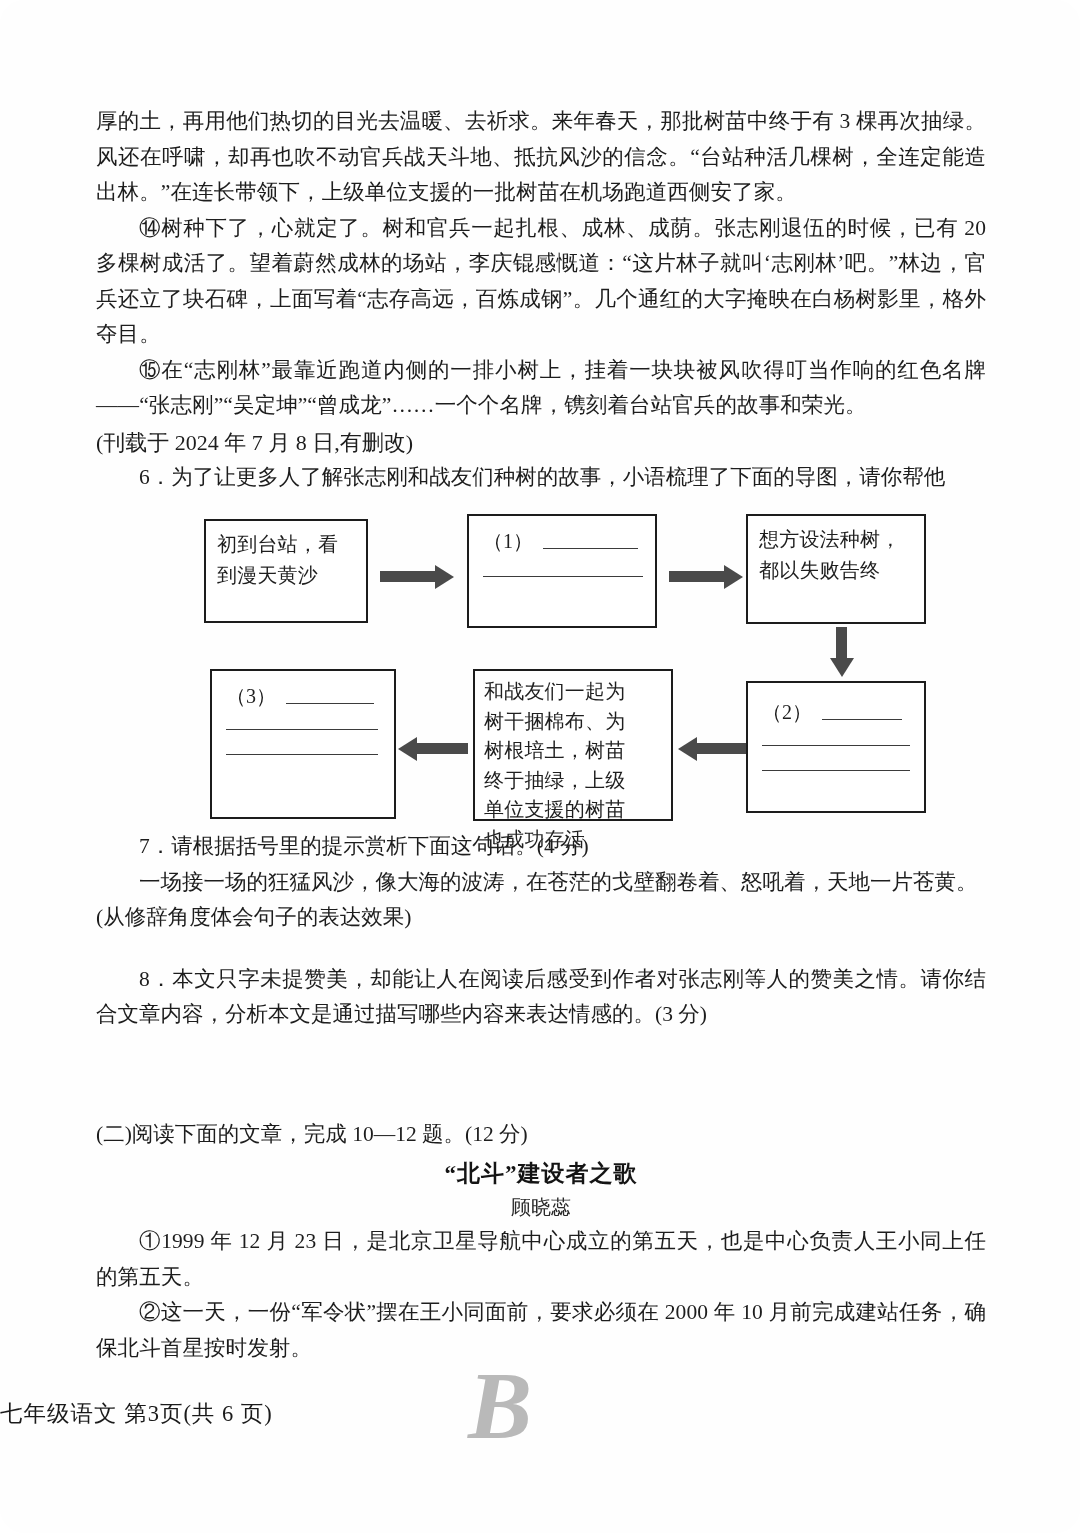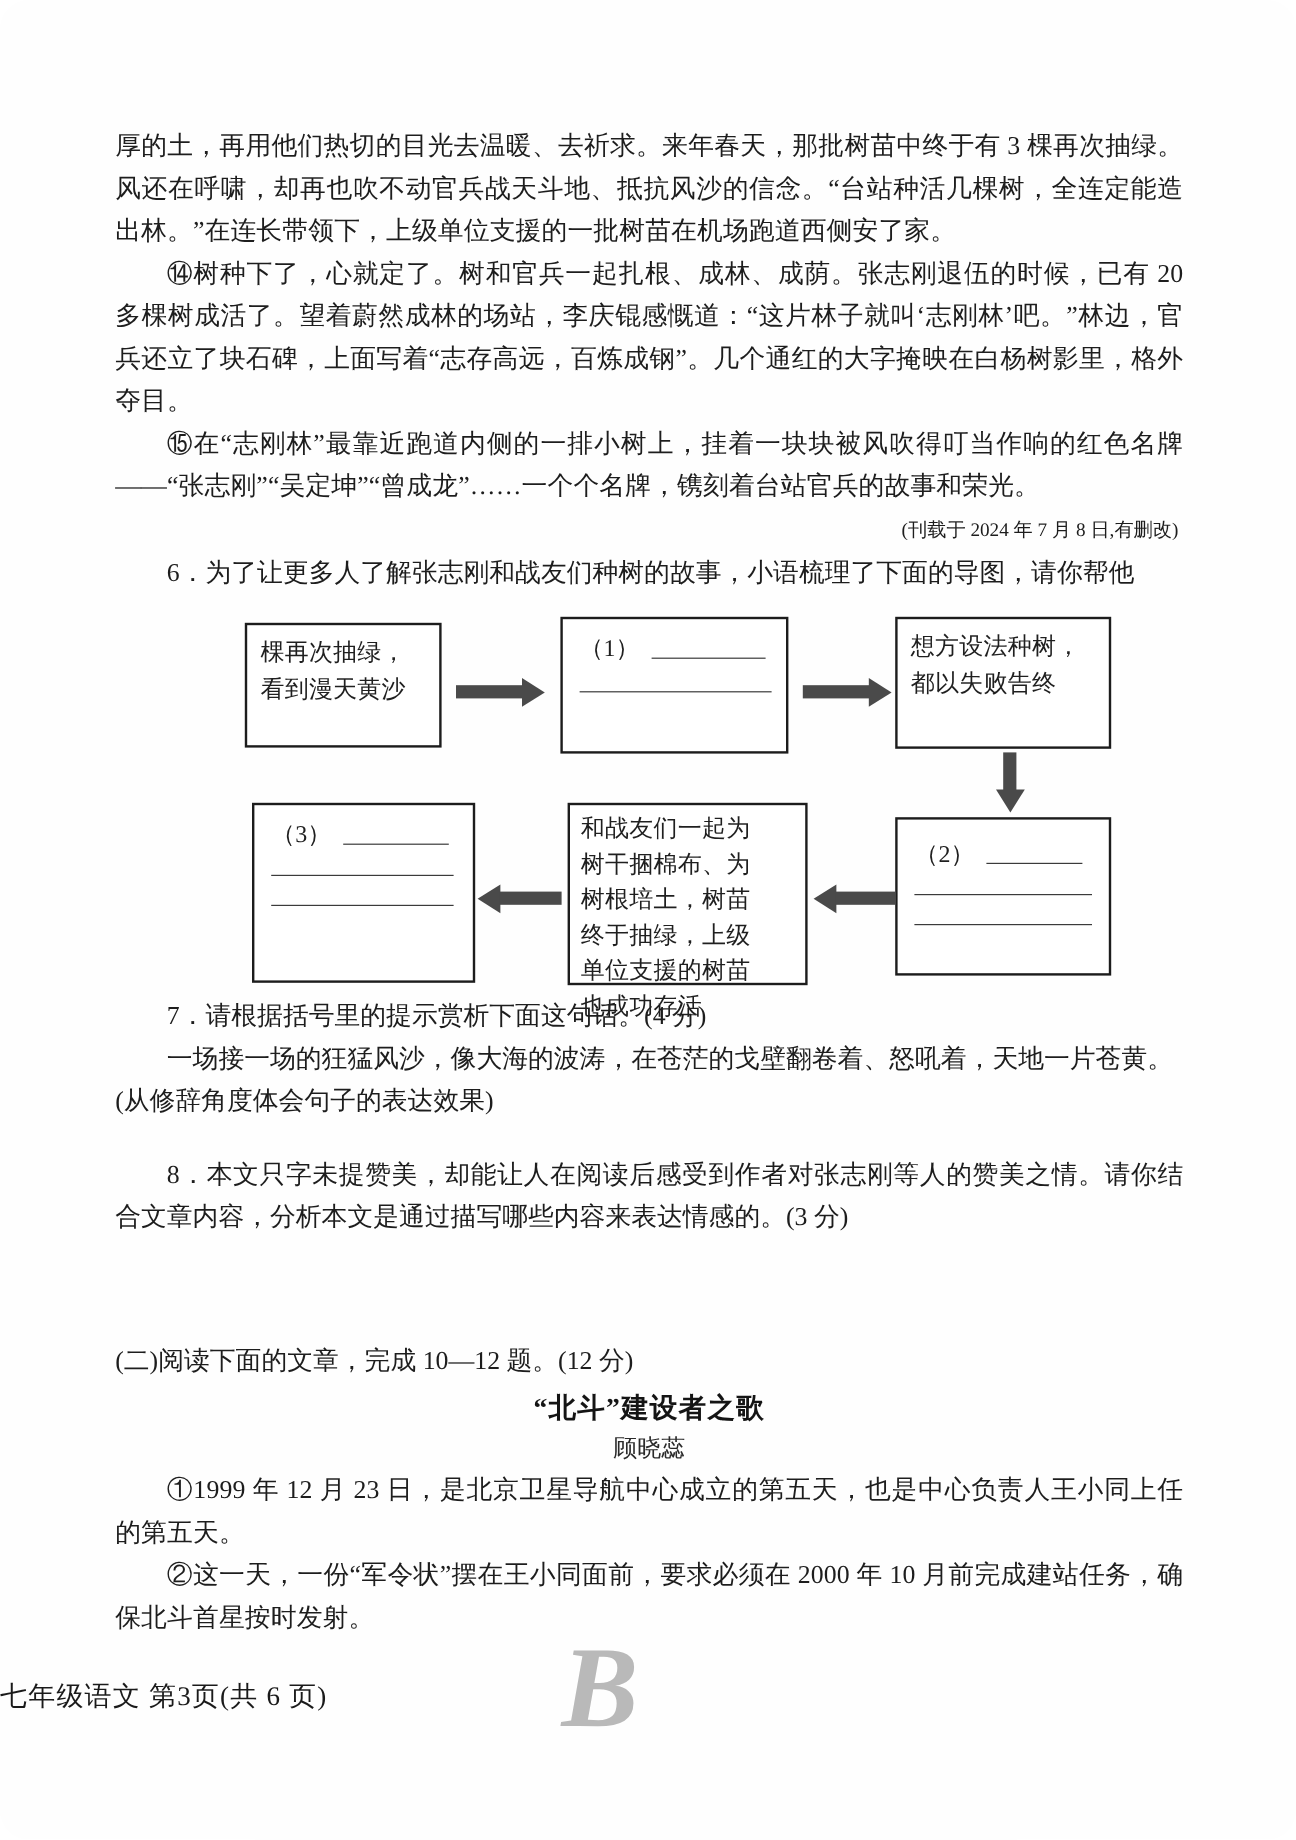--- a/index.html
+++ b/index.html
@@ -38,23 +38,22 @@
     line-height: 35.5px;
     text-align: justify;
     text-justify: inter-ideograph;
     letter-spacing: 0.1px;
     margin: 0;
     color: #1d1d1d;
   }
   .para.indent2 { text-indent: 43px; }
 
   .src-line {
-    font-size: 16px;
+    font-size: 22px;
     line-height: 34px;
-    text-align: right;
     margin: 2px 0 0 0;
     padding-right: 4px;
     color: #1d1d1d;
   }
 
   
   .question {
     font-size: 21.5px;
     line-height: 35.5px;
     text-align: justify;
@@ -218,21 +217,21 @@
     <p class="para">厚的土，再用他们热切的目光去温暖、去祈求。来年春天，那批树苗中终于有 3 棵再次抽绿。风还在呼啸，却再也吹不动官兵战天斗地、抵抗风沙的信念。“台站种活几棵树，全连定能造出林。”在连长带领下，上级单位支援的一批树苗在机场跑道西侧安了家。</p>
     <p class="para indent2">⑭树种下了，心就定了。树和官兵一起扎根、成林、成荫。张志刚退伍的时候，已有 20 多棵树成活了。望着蔚然成林的场站，李庆锟感慨道：“这片林子就叫‘志刚林’吧。”林边，官兵还立了块石碑，上面写着“志存高远，百炼成钢”。几个通红的大字掩映在白杨树影里，格外夺目。</p>
     <p class="para indent2">⑮在“志刚林”最靠近跑道内侧的一排小树上，挂着一块块被风吹得叮当作响的红色名牌——“张志刚”“吴定坤”“曾成龙”……一个个名牌，镌刻着台站官兵的故事和荣光。</p>
     <p class="src-line">(刊载于 2024 年 7 月 8 日,有删改)</p>
 
     <p class="question q-indent">6．为了让更多人了解张志刚和战友们种树的故事，小语梳理了下面的导图，请你帮他</p>
 
     <div class="flow">
 
       <div class="fbox" style="left:108px; top:10px; width:164px; height:104px;">
-        <div class="ftext">棵再次抽绿，看到漫天黄沙</div>
+        <div class="ftext">初到台站，看到漫天黄沙</div>
       </div>
 
       <div class="arrow-h right" style="left:284px; top:62px; width:74px;">
         <div class="shaft" style="width:56px;"></div>
         <div class="head" style="left:55px;"></div>
       </div>
 
       <div class="fbox" style="left:371px; top:5px; width:190px; height:114px;">
         <div class="blank-wrap">
           <span class="blank-label">（1）</span><span class="rule-inline" style="width:95px;"></span>

